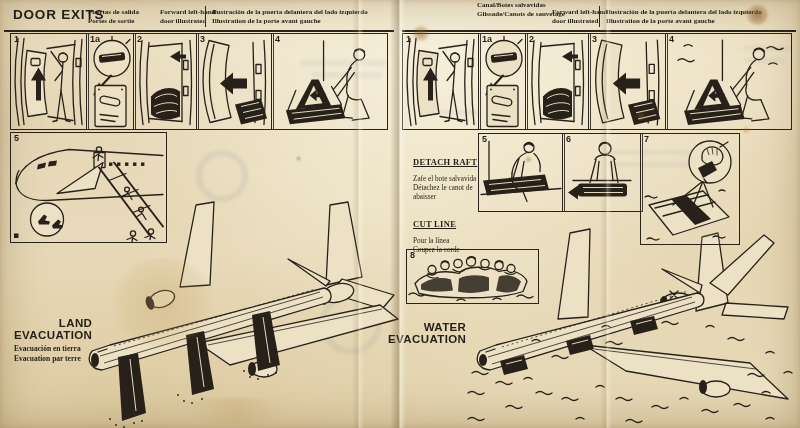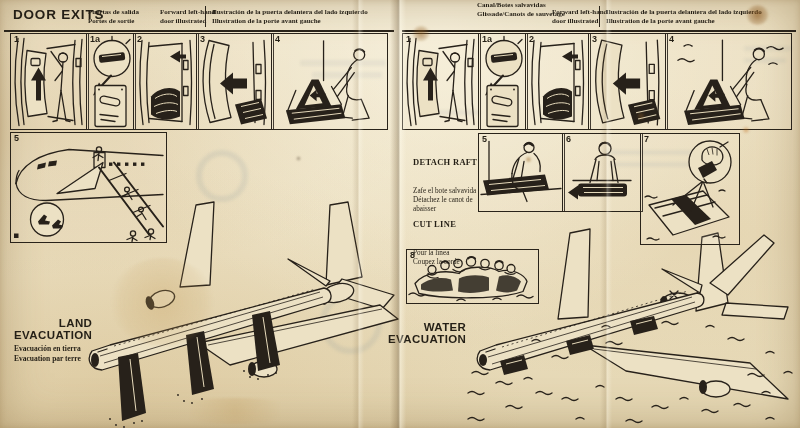--- a/index.html
+++ b/index.html
@@ -19,22 +19,22 @@
   .panel{position:absolute;border:1.6px solid #29231a;z-index:2;background:rgba(248,242,224,.12);}
   .panel svg{position:absolute;inset:0;width:100%;height:100%;}
   .pnum{position:absolute;top:0px;left:3px;font:bold 9px "Liberation Sans",sans-serif;z-index:3;}
   .h-title{font:bold 13.5px "Liberation Sans",sans-serif;letter-spacing:.8px;z-index:4;}
   .small{font:bold 7px "Liberation Serif",serif;line-height:9px;z-index:4;}
   .small div{white-space:nowrap;}
   .vrule{width:1px;background:#2a241b;z-index:4;}
   .hrule{height:1.5px;background:#2a241b;z-index:4;}
   .sec-title{font:bold 11.5px "Liberation Sans",sans-serif;line-height:11.5px;letter-spacing:.4px;z-index:5;text-align:right;}
   .sec-sub{font:bold 7.5px "Liberation Serif",serif;line-height:9.5px;margin-top:3px;}
-  .lbl-title{font:bold 8.5px "Liberation Serif",serif;letter-spacing:.3px;z-index:5;}
-  .lbl-sub{font:7.2px "Liberation Serif",serif;line-height:9px;margin-top:20px;}
+  .lbl-title{font:bold 8.5px "Liberation Serif",serif;letter-spacing:.3px;z-index:5;text-decoration:underline;}
+  .lbl-sub{font:7.2px "Liberation Serif",serif;line-height:9px;margin-top:8px;}
   .lbl-sub div{white-space:nowrap;}
   .bigart{position:absolute;z-index:1;}
   .fold{position:absolute;top:0;height:428px;pointer-events:none;z-index:6;}
   .stain{position:absolute;border-radius:50%;pointer-events:none;z-index:7;filter:blur(1px);}
   .ghost{position:absolute;background:rgba(108,128,148,.10);filter:blur(1.6px);z-index:0;border-radius:2px;}
   .ghost-ring{position:absolute;border:6px solid rgba(108,128,148,.12);border-radius:50%;filter:blur(1.5px);z-index:0;}
   svg{overflow:visible;}
   .ink{stroke:#27211a;stroke-width:1.3;fill:none;stroke-linecap:round;stroke-linejoin:round;}
   .ink2{stroke:#27211a;stroke-width:2;fill:none;stroke-linecap:round;stroke-linejoin:round;}
   .fill{fill:#27211a;stroke:none;}

